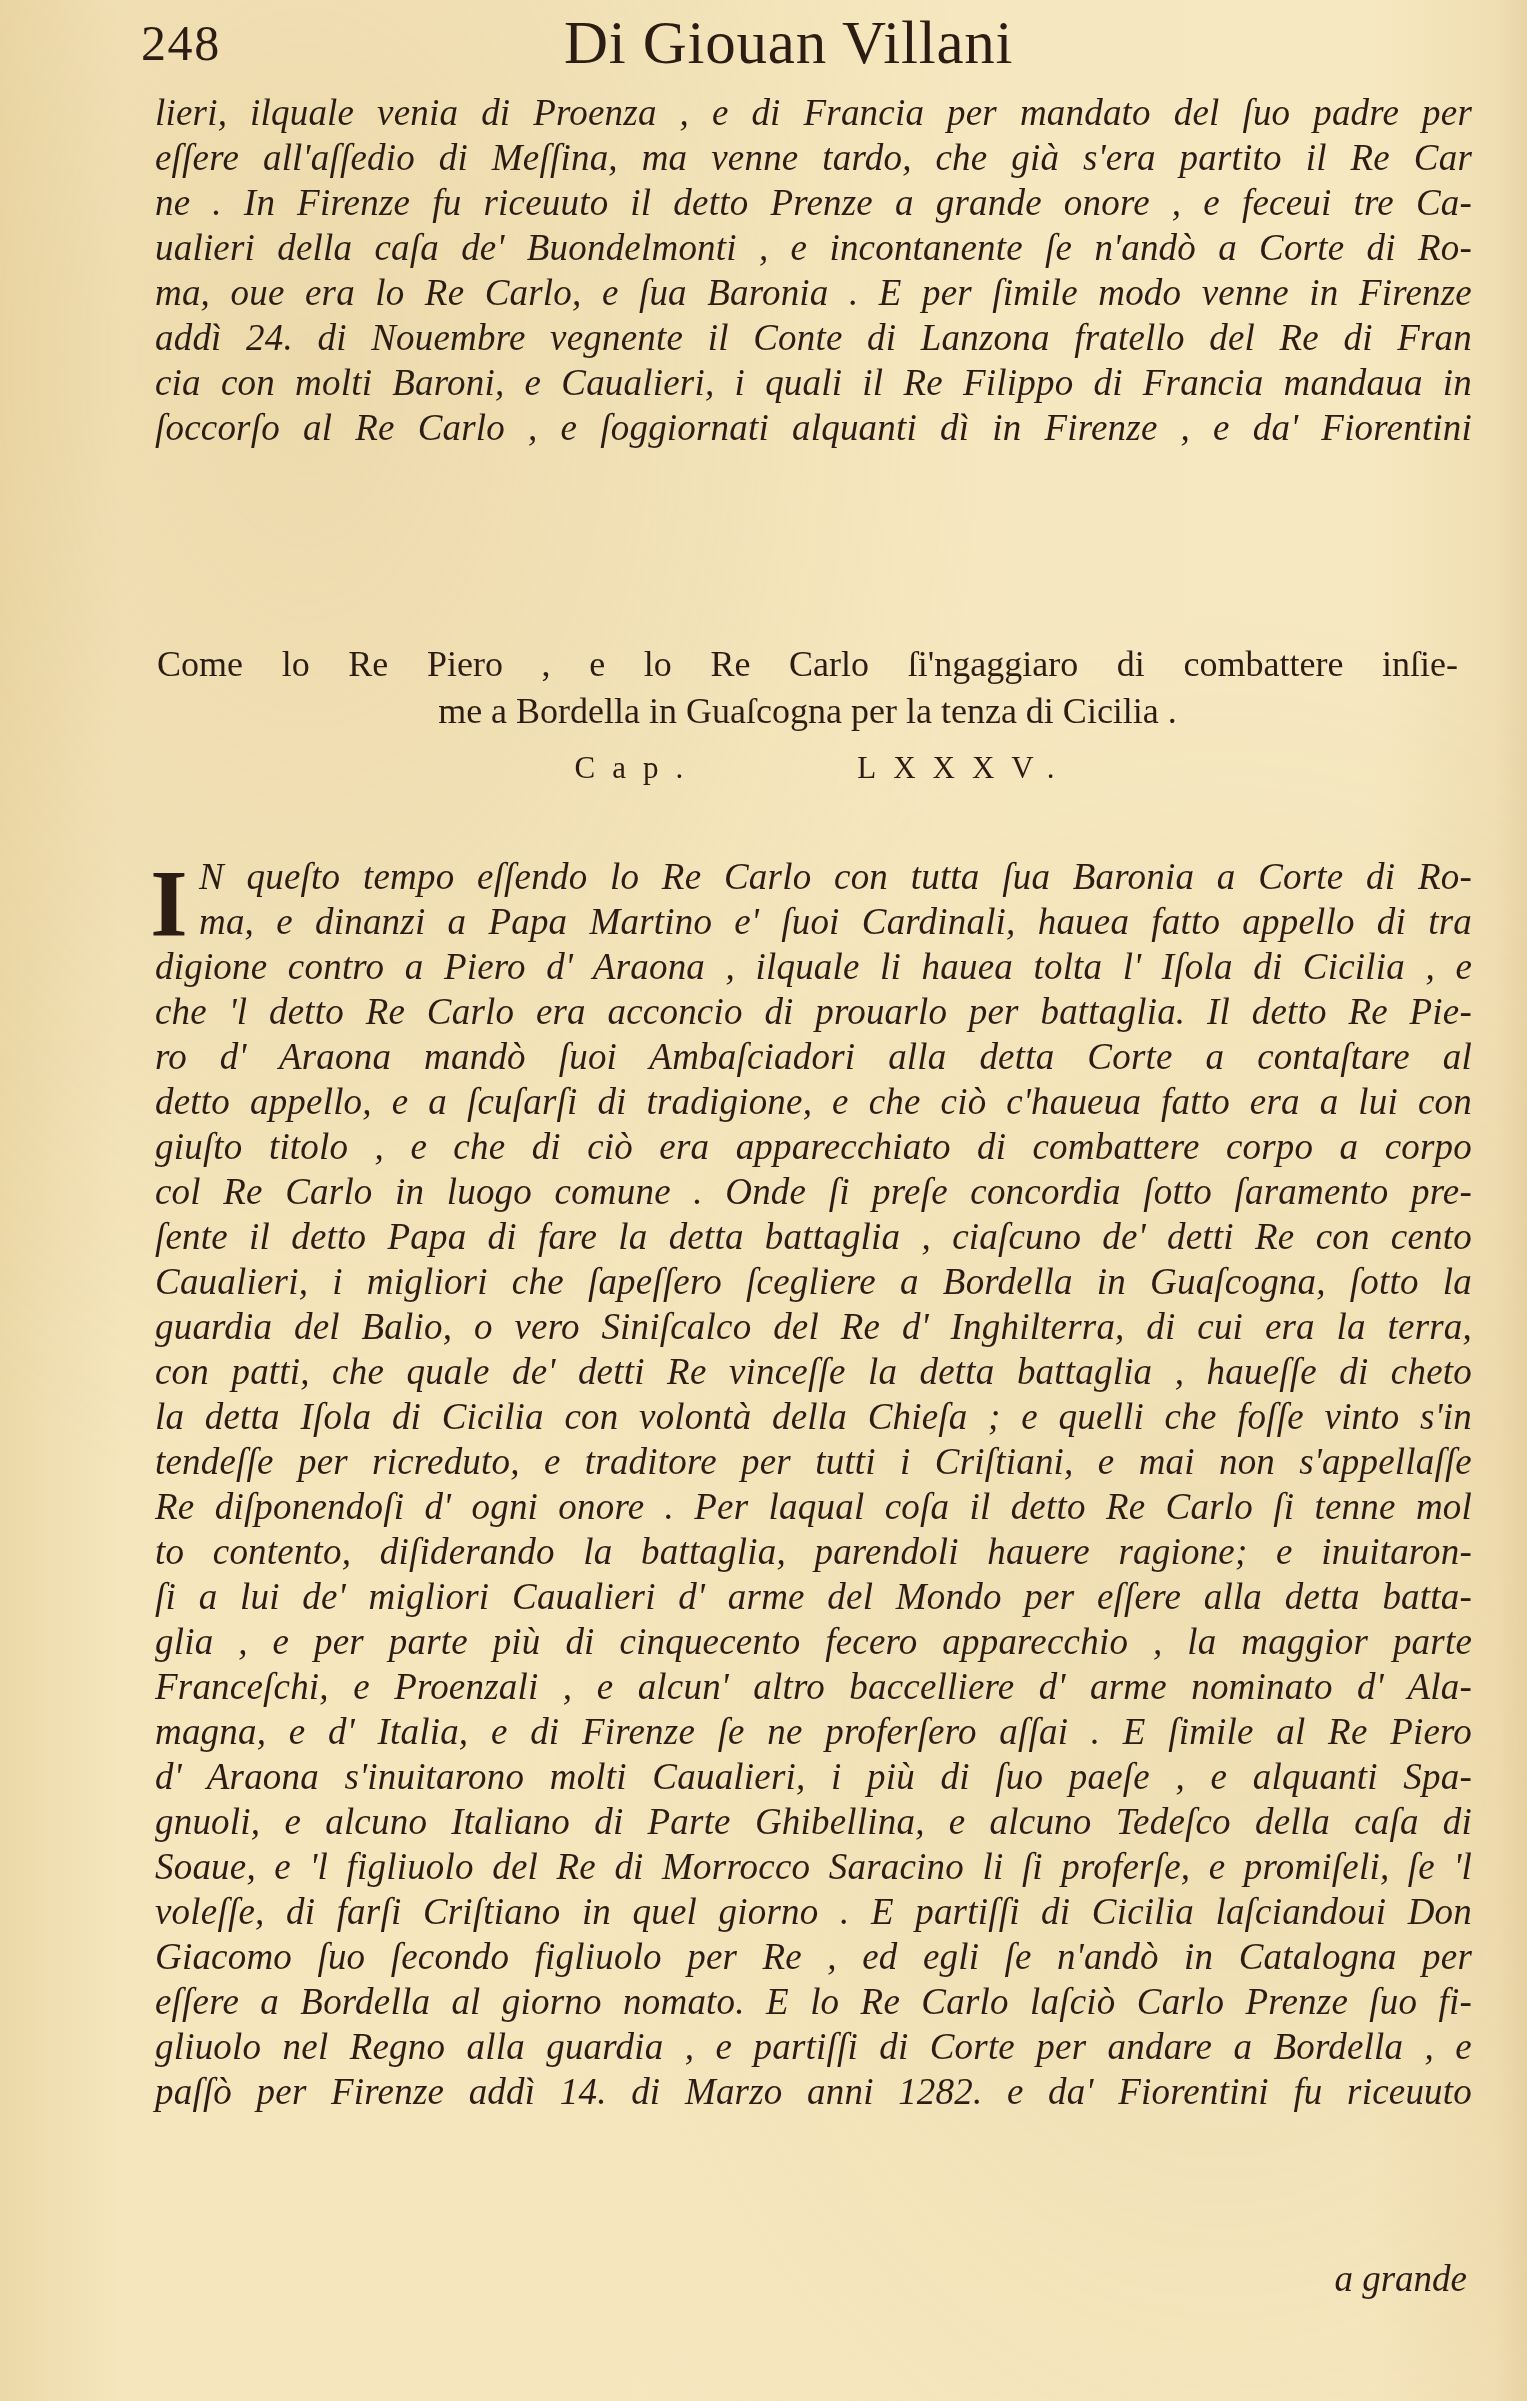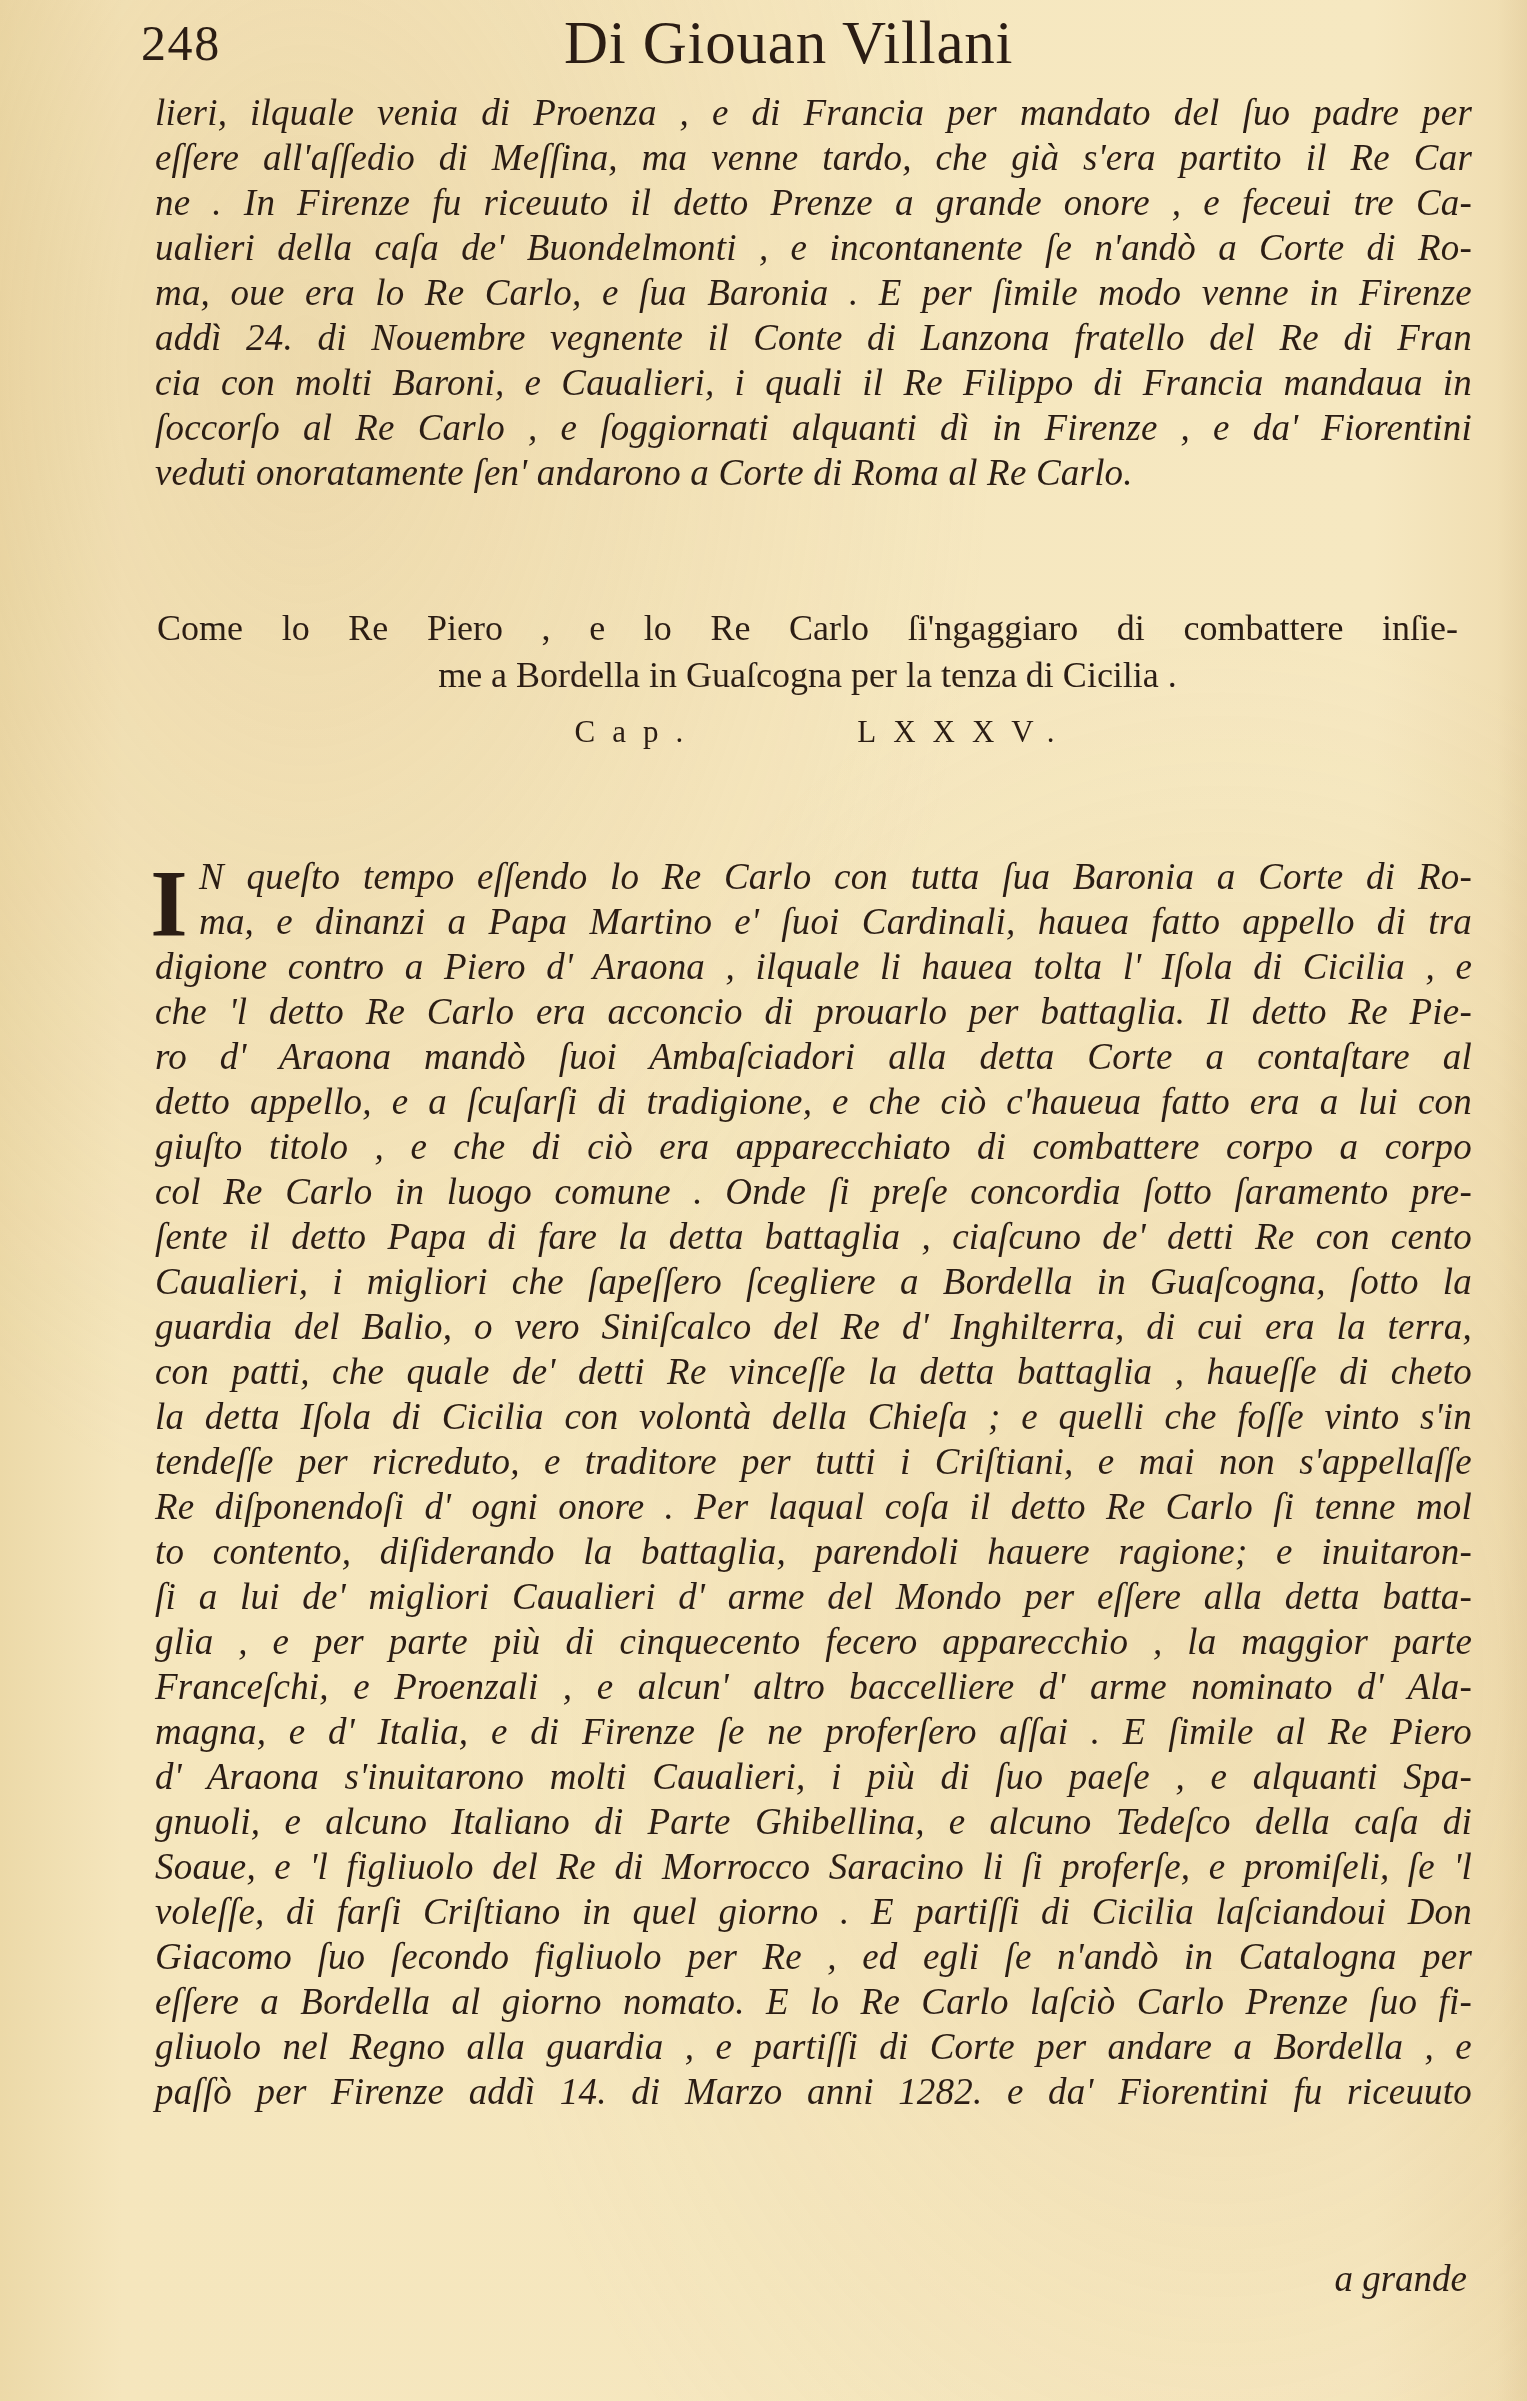--- a/index.html
+++ b/index.html
@@ -60,21 +60,21 @@
       text-align: justify;
       text-align-last: justify;
       letter-spacing: 0.2px;
     }
     .line.last {
       text-align-last: left;
     }
     .prev-block { top: 90px; }
     .chapter-heading {
       position: absolute;
-      top: 605px;
+      top: 641px;
       left: 157px;
       width: 1301px;
       font-style: normal;
     }
     .heading-line {
       display: block;
       font-size: 36px;
       line-height: 47px;
       white-space: nowrap;
       text-align: center;
@@ -134,21 +134,20 @@
 
   <div class="text-block prev-block">
     <span class="line">lieri, ilquale venia di Proenza , e di Francia per mandato del ſuo padre per</span>
     <span class="line">eſſere all'aſſedio di Meſſina, ma venne tardo, che già s'era partito il Re Car</span>
     <span class="line">ne . In Firenze fu riceuuto il detto Prenze a grande onore , e feceui tre Ca-</span>
     <span class="line">ualieri della caſa de' Buondelmonti , e incontanente ſe n'andò a Corte di Ro-</span>
     <span class="line">ma, oue era lo Re Carlo, e ſua Baronia . E per ſimile modo venne in Firenze</span>
     <span class="line">addì 24. di Nouembre vegnente il Conte di Lanzona fratello del Re di Fran</span>
     <span class="line">cia con molti Baroni, e Caualieri, i quali il Re Filippo di Francia mandaua in</span>
     <span class="line">ſoccorſo al Re Carlo , e ſoggiornati alquanti dì in Firenze , e da' Fiorentini</span>
-    <span class="line last">veduti onoratamente ſen' andarono a Corte di Roma al Re Carlo.</span>
   </div>
 
   <div class="chapter-heading">
     <span class="heading-line first">Come lo Re Piero , e lo Re Carlo ſi'ngaggiaro di combattere inſie-</span>
     <span class="heading-line">me a Bordella in Guaſcogna per la tenza di Cicilia .</span>
     <div class="cap-line">
       <span>Cap.</span>
       <span>LXXXV.</span>
     </div>
   </div>

